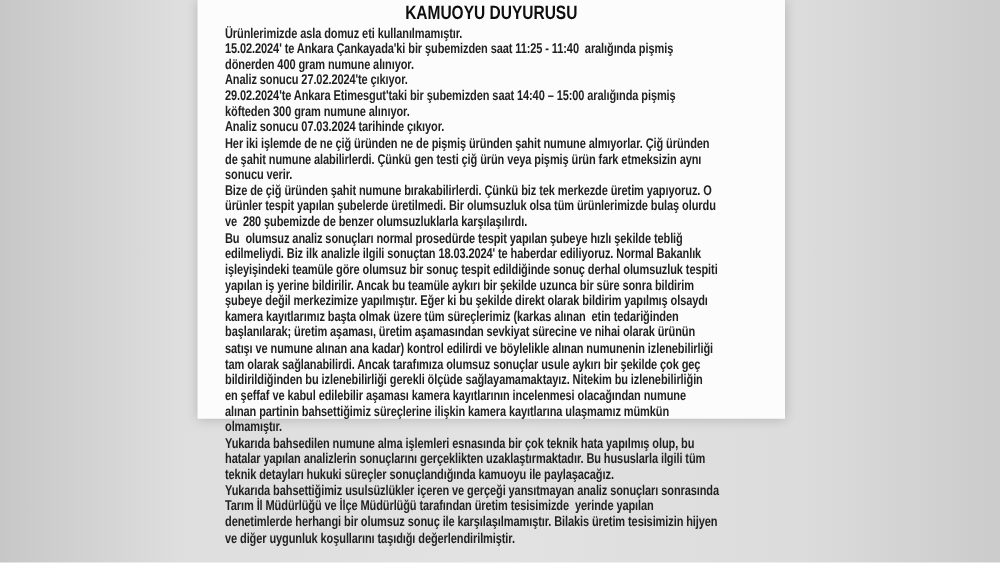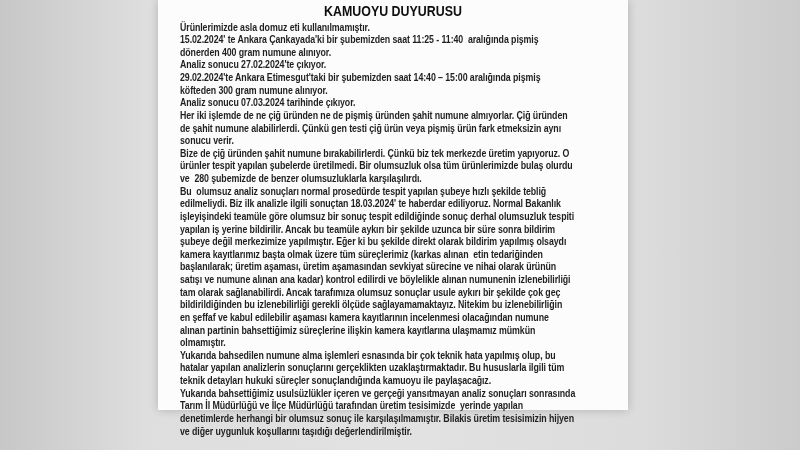--- a/index.html
+++ b/index.html
@@ -5,21 +5,21 @@
     html, body { margin: 0; padding: 0; }
     body {
       width: 800px; height: 450px;
       position: relative; overflow: hidden;
       font-family: "Liberation Sans", sans-serif;
       background: linear-gradient(to right,
         #c7c7c7 0%, #dedede 18%, #e2e2e2 50%, #dcdcdc 80%, #cbcbcb 100%);
     }
     .page {
       position: absolute; left: 158px; top: 0;
-      width: 470px; height: 410px;
+      width: 470px; height: 335px;
       background: var(--page-bg, #fcfcfc);
       box-shadow: 0 0 9px rgba(0,0,0,0.20);
     }
     .doc-title {
       position: absolute; top: 2px; left: 0; width: 100%;
       text-align: center;
       font-size: 15.5px; font-weight: bold;
       color: var(--title-color, #0e0e0e);
       transform: scaleX(0.80);
       transform-origin: center top;

